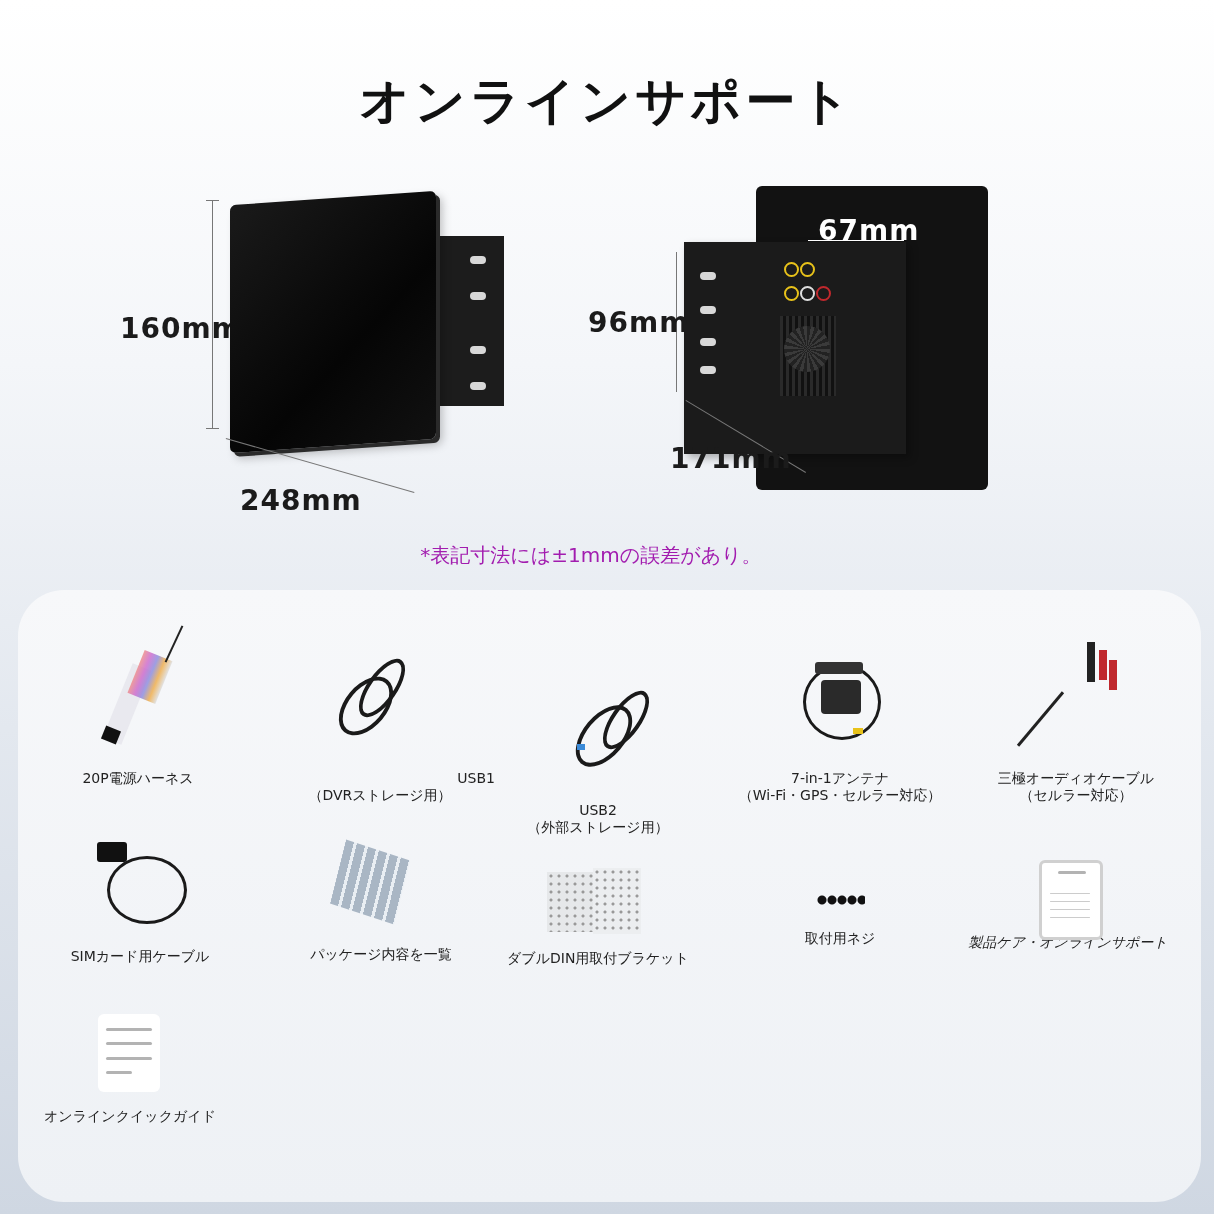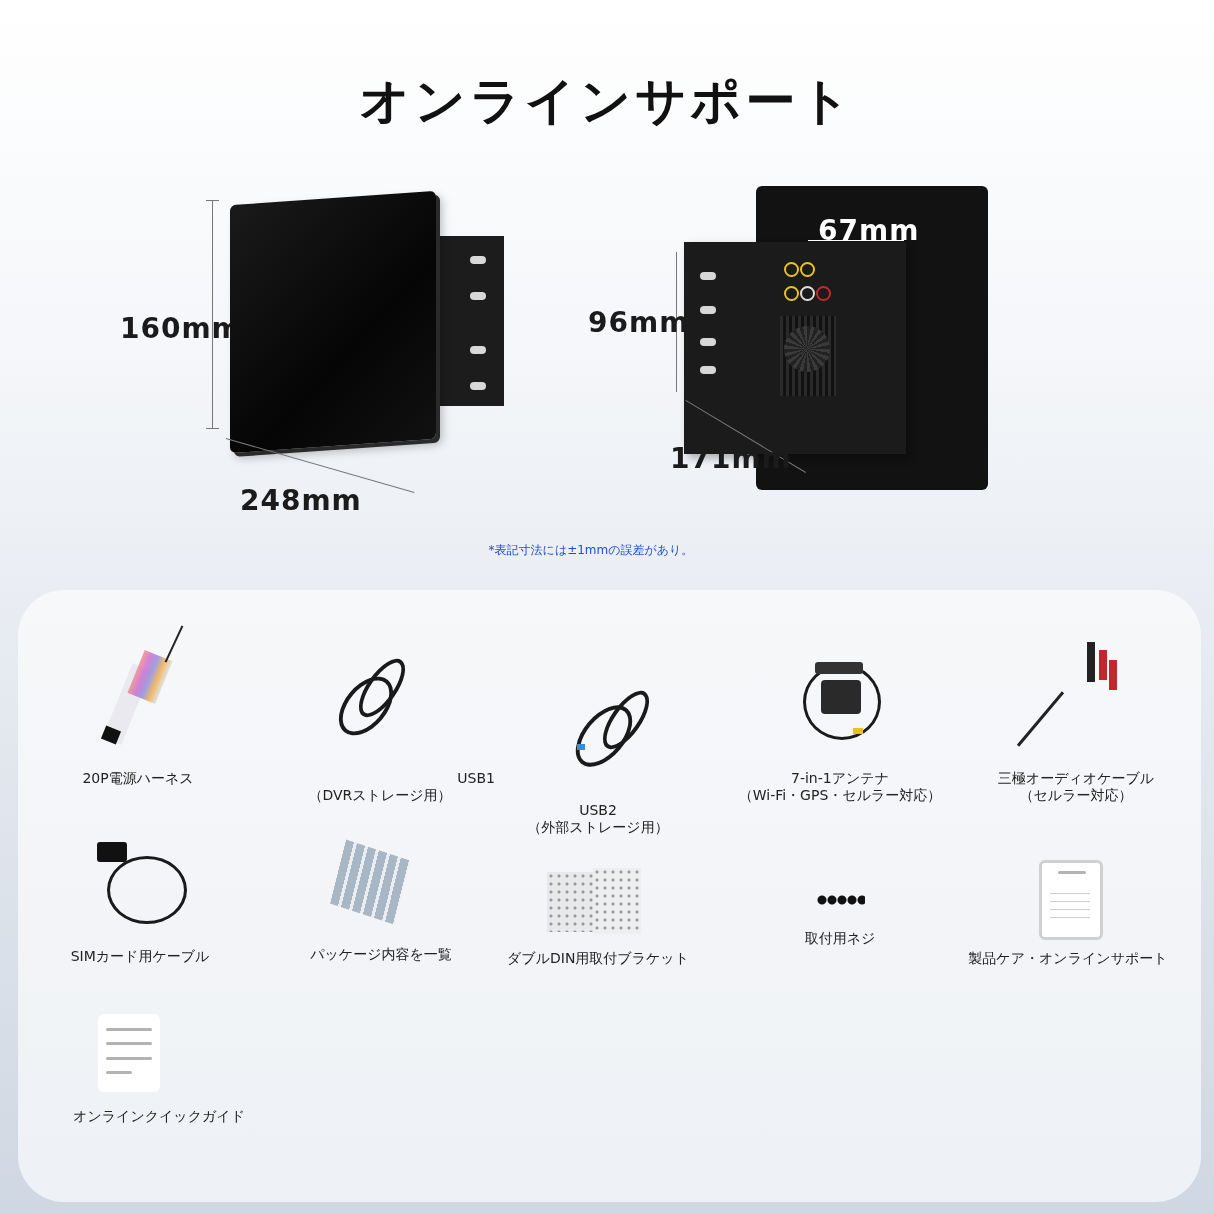--- a/index.html
+++ b/index.html
@@ -35,21 +35,21 @@
   }
   .back-box{
     position:absolute;left:684px;top:242px;width:222px;height:212px;
     background:#1b1b1b;box-shadow:4px 4px 8px rgba(0,0,0,.3);
   }
   .fan{position:absolute;left:780px;top:316px;width:56px;height:80px;
     background:repeating-linear-gradient(90deg,#2a2a2a 0 3px,#111 3px 6px);}
   .fan-c{position:absolute;left:784px;top:326px;width:46px;height:46px;border-radius:50%;
     background:repeating-conic-gradient(#222 0 10deg,#3a3a3a 10deg 20deg);}
   .rca{position:absolute;width:11px;height:11px;border-radius:50%;border:2px solid #ccc;}
-  .note{position:absolute;top:542px;left:0;width:1182px;text-align:center;font-size:12px;color:#1d4ed8;}
+  .note{position:absolute;top:542px;left:0;width:1182px;text-align:center;font-size:20px;color:#a21caf;}
   .panel{
     position:absolute;left:18px;top:590px;width:1183px;height:612px;
     background:linear-gradient(180deg,#f7f8fa,#eef1f5);
     border-radius:46px;
   }
   .item{position:absolute;width:230px;text-align:center;}
   .item .img{position:relative;height:120px;margin:0 auto;}
   .item .lbl{font-size:14px;color:#222;line-height:17px;white-space:nowrap;}
   .doc{
     position:absolute;background:#fff;border-radius:6px;
@@ -190,24 +190,24 @@
 <div class="item" style="left:953px;top:830px;">
   <div class="img" style="height:100px;">
     <div class="doc" style="left:86px;top:30px;width:58px;height:74px;border:3px solid #d0d0d0;">
       <i style="left:16px;top:8px;width:28px;"></i>
       <i style="left:8px;top:30px;width:40px;height:1px;background:#ccc;"></i>
       <i style="left:8px;top:38px;width:40px;height:1px;background:#ccc;"></i>
       <i style="left:8px;top:46px;width:40px;height:1px;background:#ccc;"></i>
       <i style="left:8px;top:54px;width:40px;height:1px;background:#ccc;"></i>
     </div>
   </div>
-  <div class="lbl" style="margin-top:20px;">製品ケア・オンラインサポート</div>
-</div>
-
-<div class="item" style="left:15px;top:1014px;text-align:right;">
+  <div class="lbl" style="margin-top:4px;font-style:italic;">製品ケア・オンラインサポート</div>
+</div>
+
+<div class="item" style="left:15px;top:1014px;">
   <div class="img" style="height:80px;">
     <div class="doc" style="left:83px;top:0;width:62px;height:78px;">
       <i style="left:8px;top:14px;width:46px;"></i>
       <i style="left:8px;top:28px;width:46px;"></i>
       <i style="left:8px;top:43px;width:46px;"></i>
       <i style="left:8px;top:57px;width:26px;"></i>
     </div>
   </div>
   <div class="lbl" style="margin-top:14px;">オンラインクイックガイド</div>
 </div>

